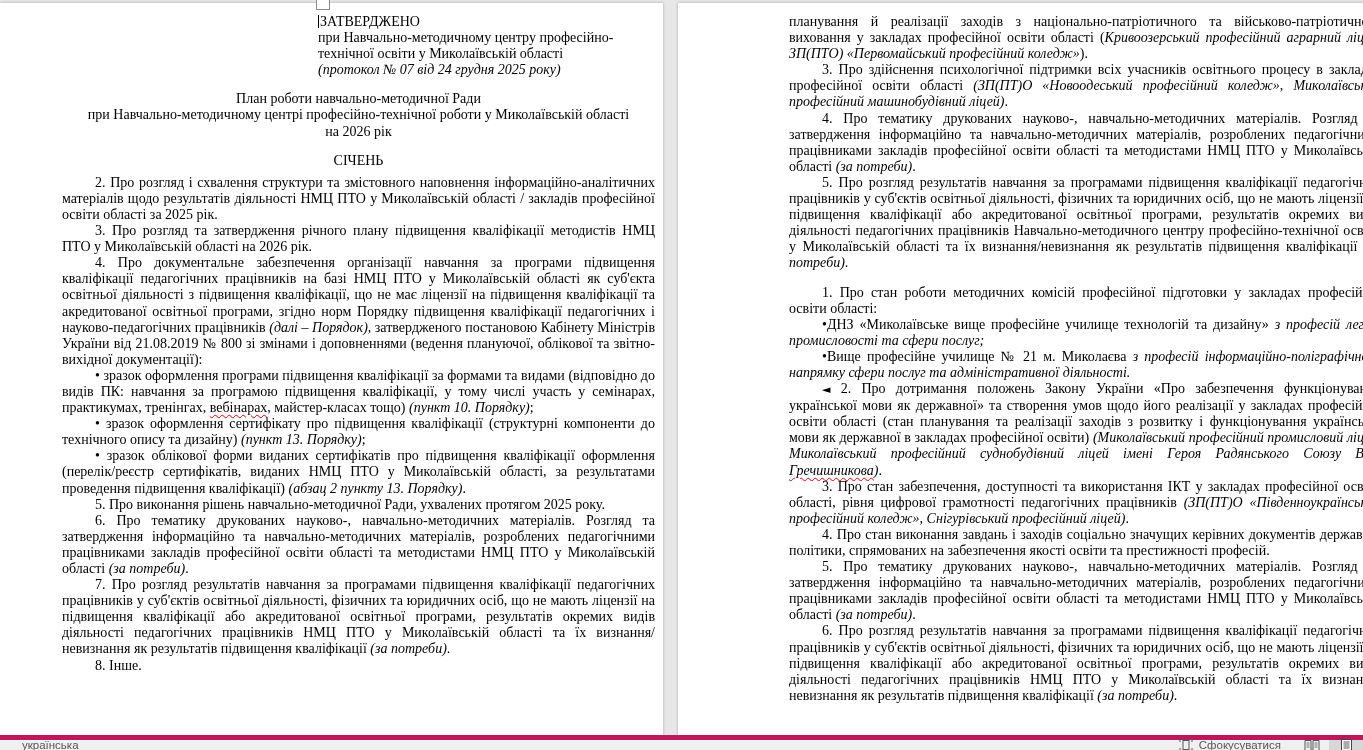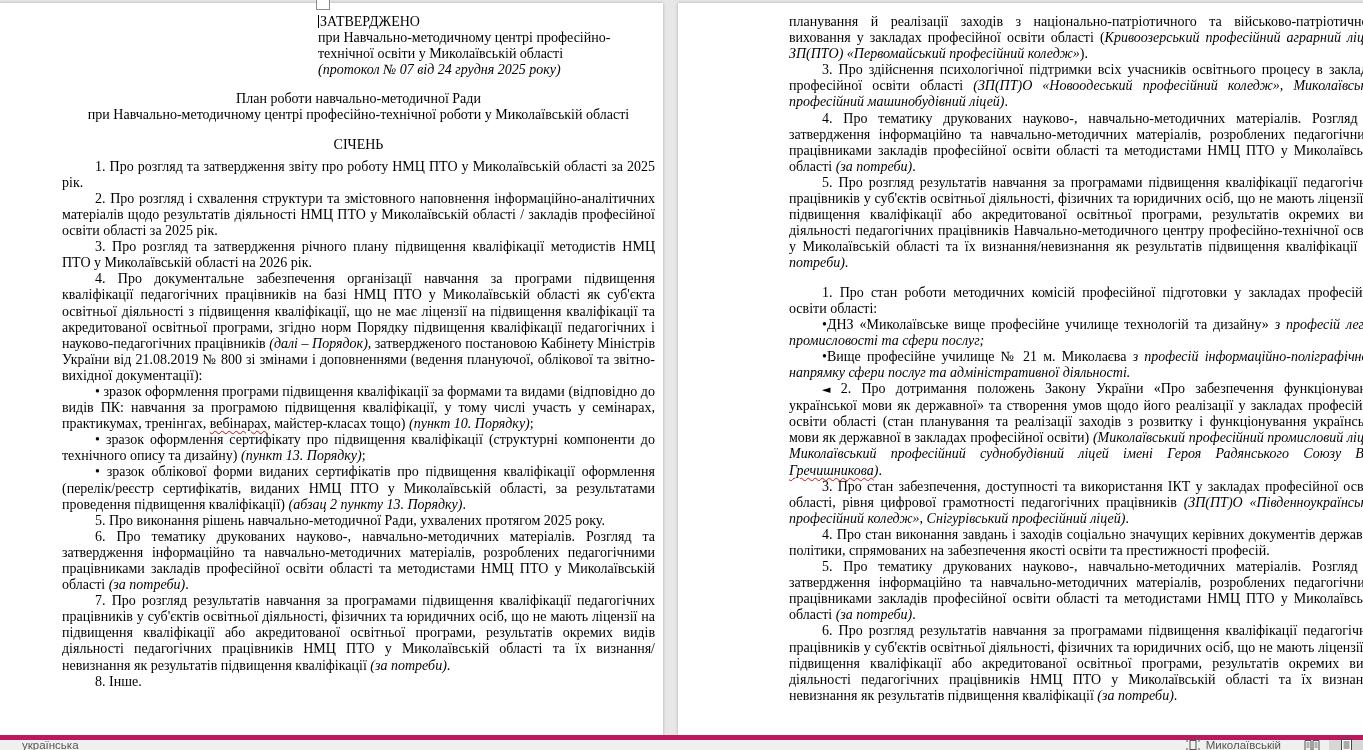--- a/index.html
+++ b/index.html
@@ -44,29 +44,29 @@
   .icon svg{display:block;}
 </style>
 </head>
 <body>
 
 <div class="sq-handle"></div>
 
 <div class="page page-left">
   <div class="content content-left">
       <p class="p-approval"><span class="caret"></span><span>ЗАТВЕРДЖЕНО</span></p>
-      <p class="p-approval"><span>при Навчально-методичному центрі професійно-</span></p>
+      <p class="p-approval"><span>при Навчально-методичному центру професійно-</span></p>
       <p class="p-approval"><span>технічної освіти у Миколаївській області</span></p>
       <p class="p-approval"><span class="it">(протокол № 07 від 24 грудня 2025 року)</span></p>
       <p class="p-spacer"></p>
       <p class="p-center"><span>План роботи навчально-методичної Ради</span></p>
       <p class="p-center"><span>при Навчально-методичному центрі професійно-технічної роботи у Миколаївській області</span></p>
+      <p class="p-center"><span>на 2026 рік</span></p>
       <p class="p-spacer"></p>
       <p class="p-center" style="margin-bottom: 6px;"><span>СІЧЕНЬ</span></p>
-      <p class="p-body"><span>1. Про розгляд та затвердження звіту про роботу НМЦ ПТО у Миколаївській області за 2025 рік.</span></p>
       <p class="p-body"><span>2. Про розгляд і схвалення структури та змістовного наповнення інформаційно-аналітичних матеріалів щодо результатів діяльності НМЦ ПТО у Миколаївській області / закладів професійної освіти області за 2025 рік.</span></p>
       <p class="p-body"><span>3. Про розгляд та затвердження річного плану підвищення кваліфікації методистів НМЦ ПТО у Миколаївській області на 2026 рік.</span></p>
       <p class="p-body"><span>4. Про документальне забезпечення організації навчання за програми підвищення кваліфікації педагогічних працівників на базі НМЦ ПТО у Миколаївській області як суб'єкта освітньої діяльності з підвищення кваліфікації, що не має ліцензії на підвищення кваліфікації та акредитованої освітньої програми, згідно норм Порядку підвищення кваліфікації педагогічних і науково-педагогічних працівників </span><span class="it">(далі – Порядок),</span><span> затвердженого постановою Кабінету Міністрів України від 21.08.2019 № 800 зі змінами і доповненнями (ведення плануючої, облікової та звітно-вихідної документації):</span></p>
       <p class="p-body"><span>• зразок оформлення програми підвищення кваліфікації за формами та видами (відповідно до видів ПК: навчання за програмою підвищення кваліфікації, у тому числі участь у семінарах, практикумах, тренінгах, </span><span class="sq">вебінарах</span><span>, майстер-класах тощо) </span><span class="it">(пункт 10. Порядку)</span><span>;</span></p>
       <p class="p-body"><span>• зразок оформлення сертифікату про підвищення кваліфікації (структурні компоненти до технічного опису та дизайну) </span><span class="it">(пункт 13. Порядку)</span><span>;</span></p>
       <p class="p-body"><span>• зразок облікової форми виданих сертифікатів про підвищення кваліфікації оформлення (перелік/реєстр сертифікатів, виданих НМЦ ПТО у Миколаївській області, за результатами проведення підвищення кваліфікації) </span><span class="it">(абзац 2 пункту 13. Порядку)</span><span>.</span></p>
       <p class="p-body"><span>5. Про виконання рішень навчально-методичної Ради, ухвалених протягом 2025 року.</span></p>
       <p class="p-body"><span>6. Про тематику друкованих науково-, навчально-методичних матеріалів. Розгляд та затвердження інформаційно та навчально-методичних матеріалів, розроблених педагогічними працівниками закладів професійної освіти області та методистами НМЦ ПТО у Миколаївській області </span><span class="it">(за потреби)</span><span>.</span></p>
       <p class="p-body"><span>7. Про розгляд результатів навчання за програмами підвищення кваліфікації педагогічних працівників у суб'єктів освітньої діяльності, фізичних та юридичних осіб, що не мають ліцензії на підвищення кваліфікації або акредитованої освітньої програми, результатів окремих видів діяльності педагогічних працівників НМЦ ПТО у Миколаївській області та їх визнання/невизнання як результатів підвищення кваліфікації </span><span class="it">(за потреби)</span><span>.</span></p>
       <p class="p-body"><span>8. Інше.</span></p>
@@ -97,21 +97,21 @@
     <div class="focus-btn">
       <span class="icon">
         <svg width="14" height="14" viewBox="0 0 14 14" fill="none" stroke="#565656" stroke-width="1">
           <path d="M1 4 V1 H4"></path>
             <path d="M10 1 H13 V4"></path>
             <path d="M13 10 V13 H10"></path>
             <path d="M4 13 H1 V10"></path>
           <rect x="4" y="2.5" width="6" height="9"></rect>
         </svg>
       </span>
-      <span>Миколаївській</span>
+      <span>Сфокусуватися</span>
     </div>
     <div class="view-btn">
       <span class="icon">
         <svg width="16" height="13" viewBox="0 0 16 13" fill="none" stroke="#565656" stroke-width="1">
           <path d="M1 1.5 H7 V11.5 H1 Z"></path>
             <path d="M9 1.5 H15 V11.5 H9 Z"></path>
           <path d="M7 11.5 Q8 10.5 9 11.5"></path>
           <path d="M2.5 4 H5.5 M2.5 6 H5.5 M2.5 8 H5.5 M10.5 4 H13.5 M10.5 6 H13.5 M10.5 8 H13.5" stroke-width="0.8"></path>
         </svg>
       </span>

